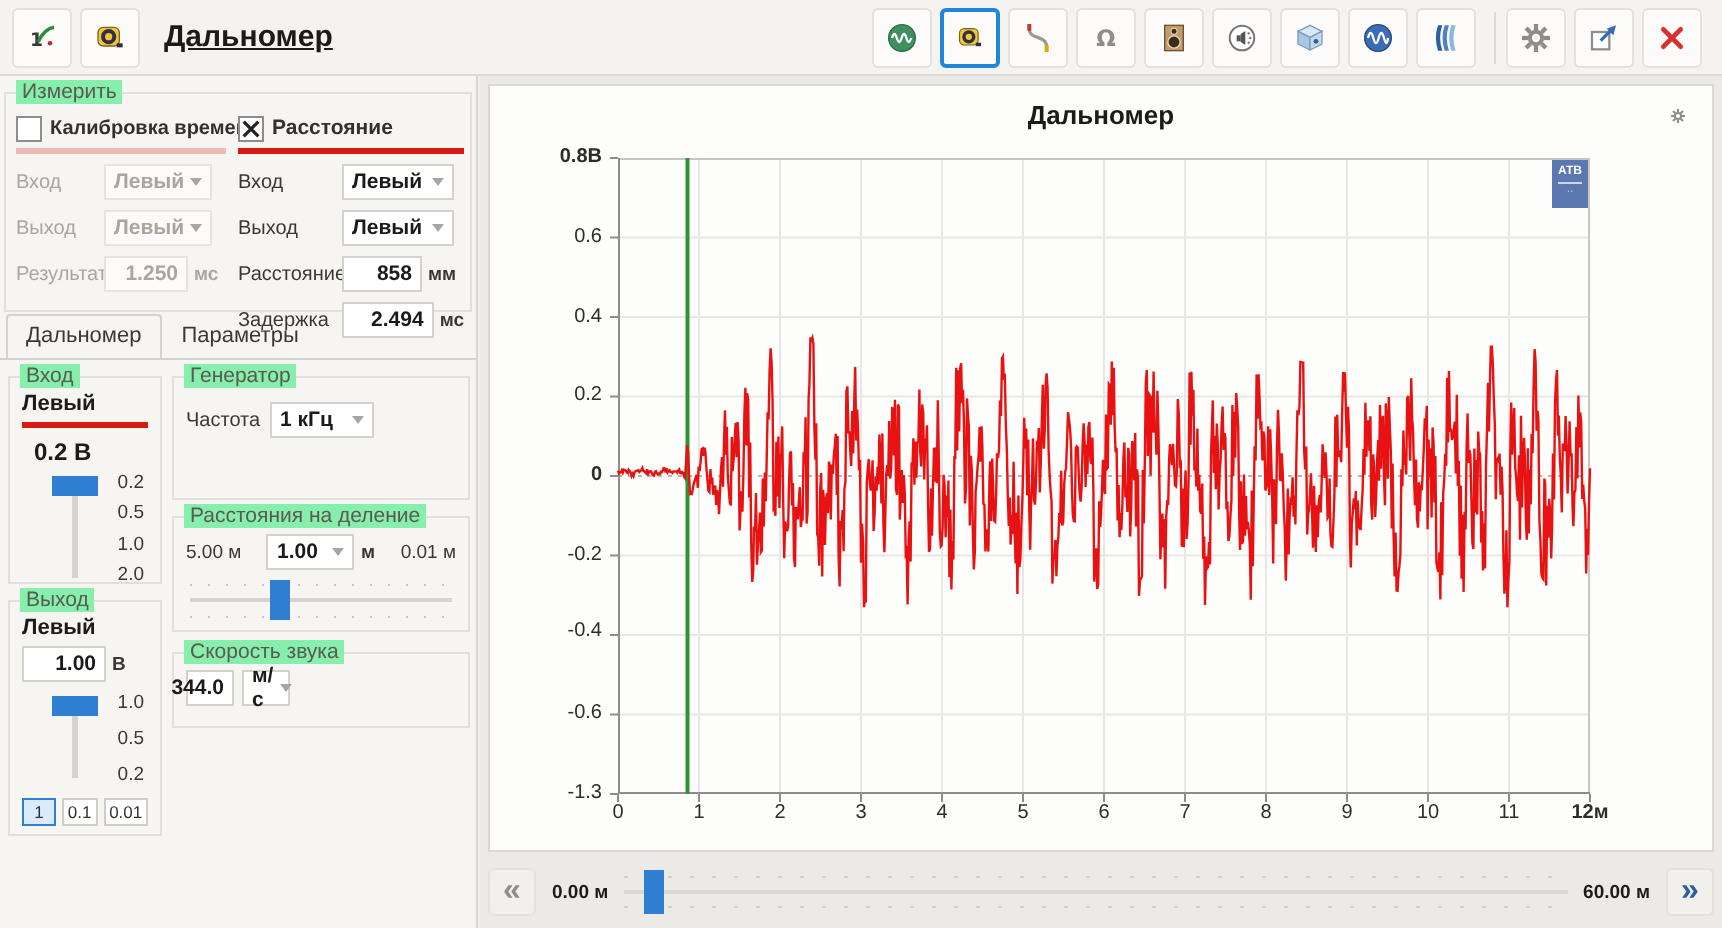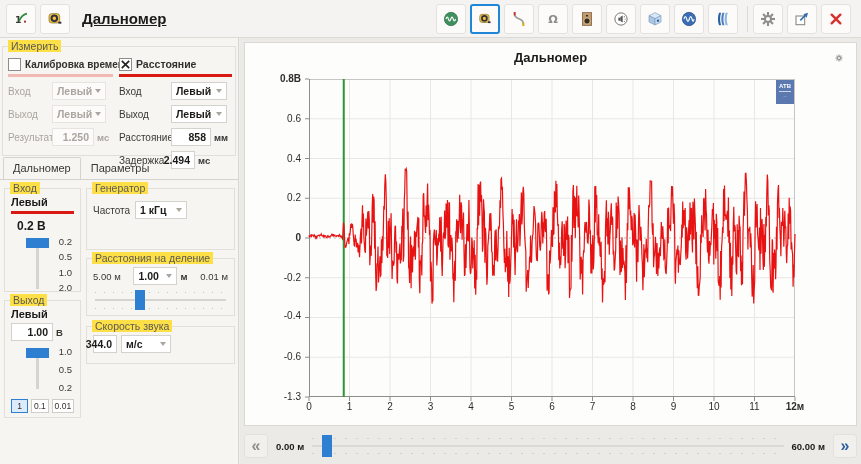--- a/index.html
+++ b/index.html
@@ -20,21 +20,21 @@
   .icon24 { width:24px; height:24px; }
   .icon18 { width:16px; height:16px; }
   .app-title { font-size:15px; font-weight:bold; text-decoration:underline;
     color:#1c1b19; margin-left:8px; }
   .tb-spacer { flex:1; }
   .tb-divider { width:1px; height:26px; background:#dcdad6; margin:0 5px; flex-shrink:0; }
   
   .side { position:absolute; top:38px; left:0; width:239px; bottom:0;
     background:#f6f5f2; border-right:1px solid #d9d7d3; }
   .group { position:absolute; border:1px solid #e1dfda; }
-  .group-label { position:absolute; top:-7px; left:5px; background:#fde047;
+  .group-label { position:absolute; top:-7px; left:5px; background:#86efac;
     padding:0 3px; font-size:10.5px; color:#5b5954; line-height:12px; white-space:nowrap; }
   .mcol { position:absolute; top:10px; }
   .chead { display:flex; align-items:center; gap:4px; font-weight:bold;
     font-size:10px; white-space:nowrap; height:14px; }
   .cb { width:13px; height:13px; border:1px solid #8f8d89; background:#fff;
     flex-shrink:0; display:flex; align-items:center; justify-content:center; }
   .redbar { height:3px; margin-top:3px; }
   .redbar.on  { background:#da1a12; }
   .redbar.off { background:#f0b9b4; }
   .frow { display:flex; align-items:center; margin-top:5px; height:18px; }
@@ -331,21 +331,21 @@
       </div>
       <div class="frow">
         <span class="flabel w52">Расстояние</span>
         <span class="inp" style="width:40px;">
           <span>858</span>
         </span>
         <span class="unit">мм</span>
       </div>
       <div class="frow">
         <span class="flabel w52">Задержка</span>
-        <span class="inp" style="width:24px;">
+        <span class="inp" style="width:46px;">
           <span>2.494</span>
         </span>
         <span class="unit">мс</span>
       </div>
     </div>
   </div>
 
   <div class="tabs">
     <div class="tab active">Дальномер</div>
     <div class="tab">Параметры</div>
@@ -425,21 +425,21 @@
       <div class="hhandle" id="div-handle" style="left: 31%;"></div>
     </div>
   </div>
 
   <div class="group pad6" style="left:86px; top:288px; width:149px; height:38px;">
     <span class="group-label">Скорость звука</span>
     <div class="frow" style="margin-top:1px;">
       <span class="inp" style="width:24px;text-align:center;">
         <span>344.0</span>
       </span>
-      <span class="sel" style="width:50px; margin-left:4px;">
+      <span class="sel" style="width:24px; margin-left:4px;">
         <span>м/с</span>
         <span class="caret"></span>
       </span>
     </div>
   </div>
 </aside>
 
 <main class="main">
   <div class="card">
     <div class="chart-title">Дальномер</div>

